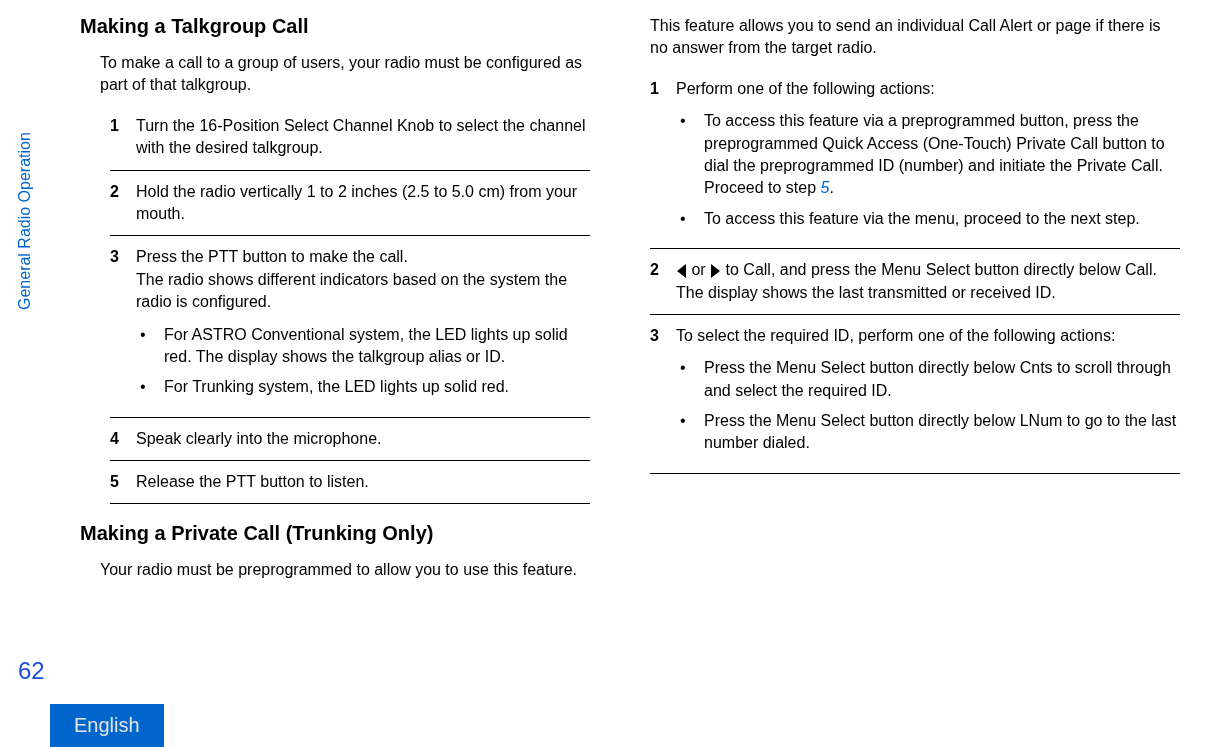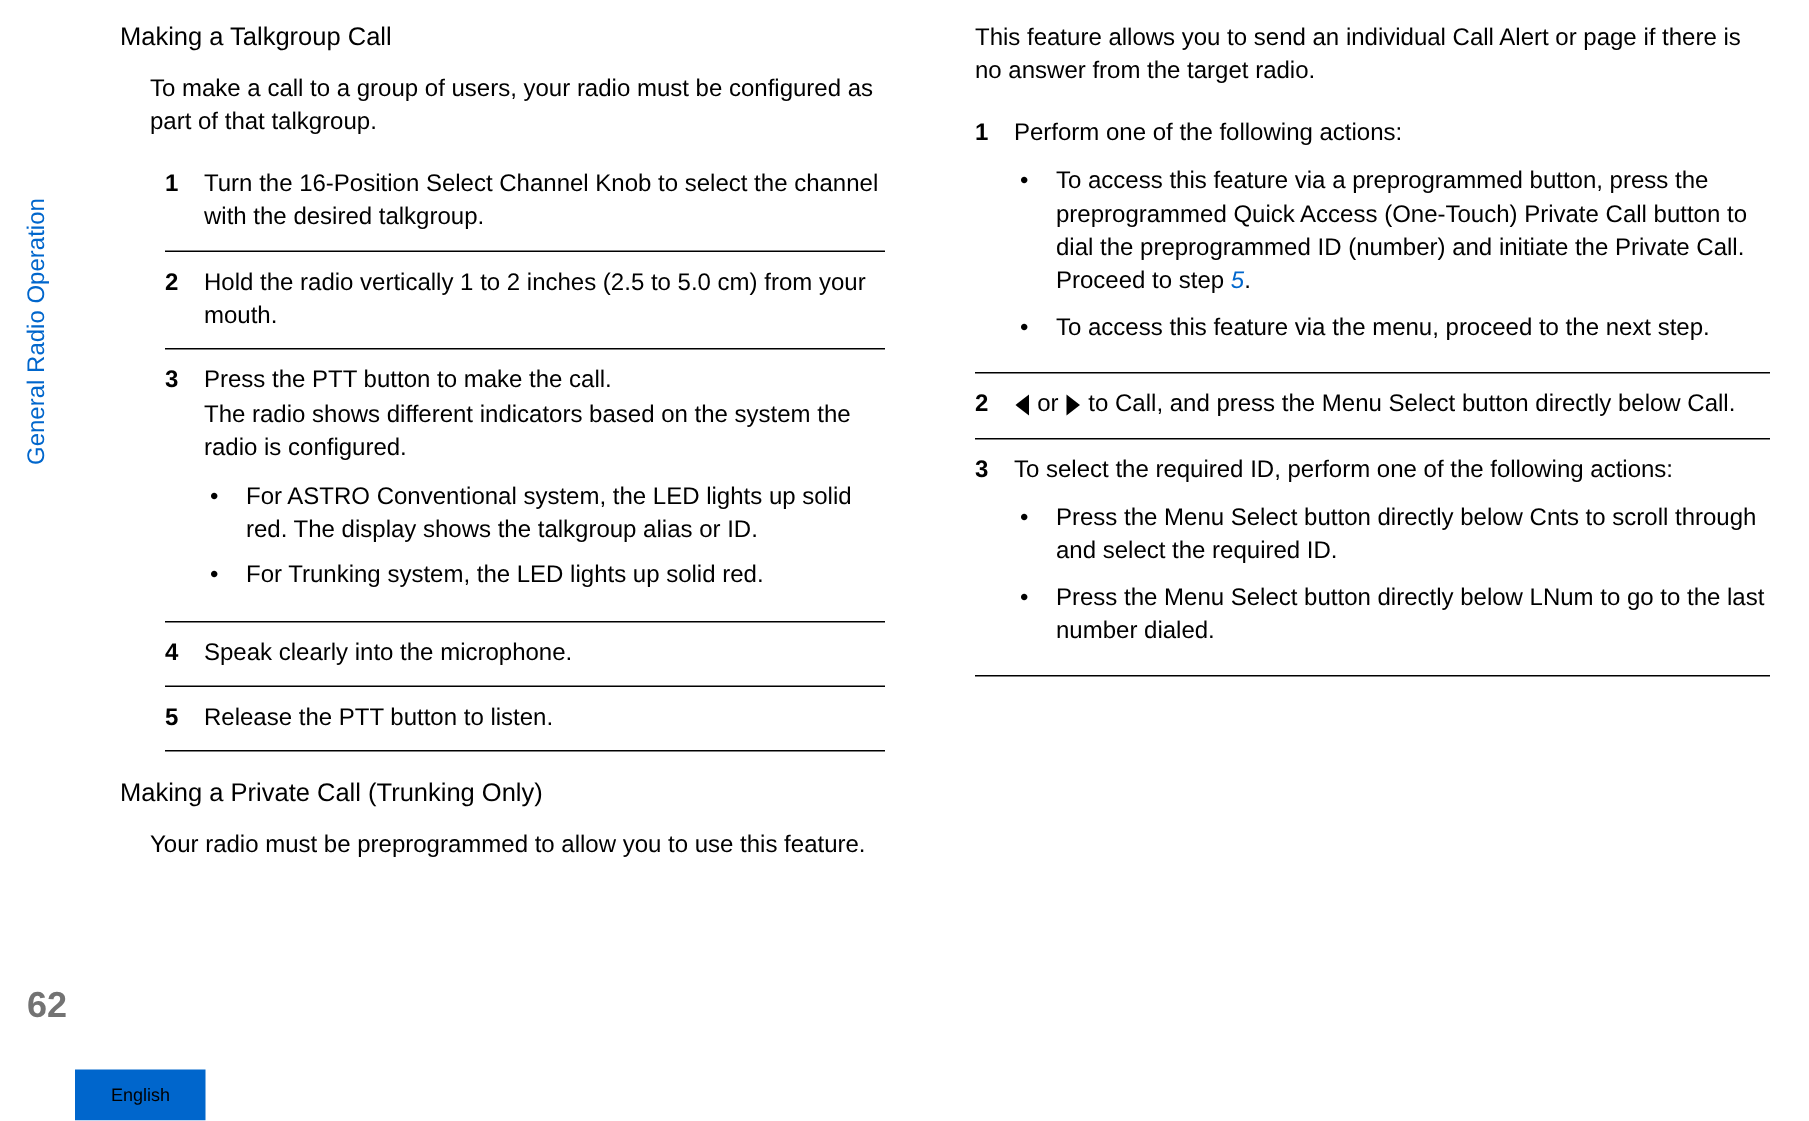--- a/index.html
+++ b/index.html
@@ -19,22 +19,22 @@
     }
     .page-content {
       display: flex;
       gap: 60px;
     }
     .column {
       flex: 1;
       max-width: 530px;
     }
     .heading {
-      font-weight: normal;
-      font-size: 17px;
+      font-weight: bold;
+      font-size: 20px;
       margin-bottom: 14px;
       margin-left: 20px;
     }
     .intro-text {
       margin-left: 40px;
       margin-bottom: 18px;
       line-height: 1.4;
     }
     .step {
       display: flex;
@@ -83,32 +83,32 @@
       transform: rotate(-90deg);
       transform-origin: left top;
       color: #0066cc;
       font-size: 16px;
       white-space: nowrap;
     }
     .page-number {
       position: absolute;
       left: 18px;
       bottom: 62px;
-      color: #737373;
+      color: #1d4ed8;
       font-size: 24px;
-      font-weight: bold;
+      font-weight: normal;
     }
     .language-tab {
       position: absolute;
       left: 50px;
       bottom: 0;
       background: #0066cc;
-      color: #000000;
+      color: #e5e5e5;
       padding: 10px 24px;
-      font-size: 12px;
+      font-size: 20px;
     }
     .serif {
       font-family: Liberation Sans, sans-serif;
     }
     .link-step {
       color: #0066cc;
       font-style: italic;
     }
     .nav-icon {
       display: inline-block;
@@ -207,20 +207,21 @@
               <span>To access this feature via the menu, proceed to the next step.</span>
             </li>
         </ul>
       </div>
     </div>
 
     <div class="step">
       <div class="step-number">2</div>
       <div class="step-text">
         <span class="nav-icon nav-left"></span><span> or </span><span class="nav-icon nav-right"></span><span> to </span><span class="serif">Call</span><span>, and press the </span><span class="bold">Menu Select</span><span> button directly below </span><span class="serif">Call</span><span>.</span>
+        <div>The display shows the last transmitted or received ID.</div>
       </div>
     </div>
 
     <div class="step step-no-border">
       <div class="step-number">3</div>
       <div class="step-text">
         <span>To select the required ID, perform one of the following actions:</span>
         <ul class="bullet-list">
           <li>
             <span>

